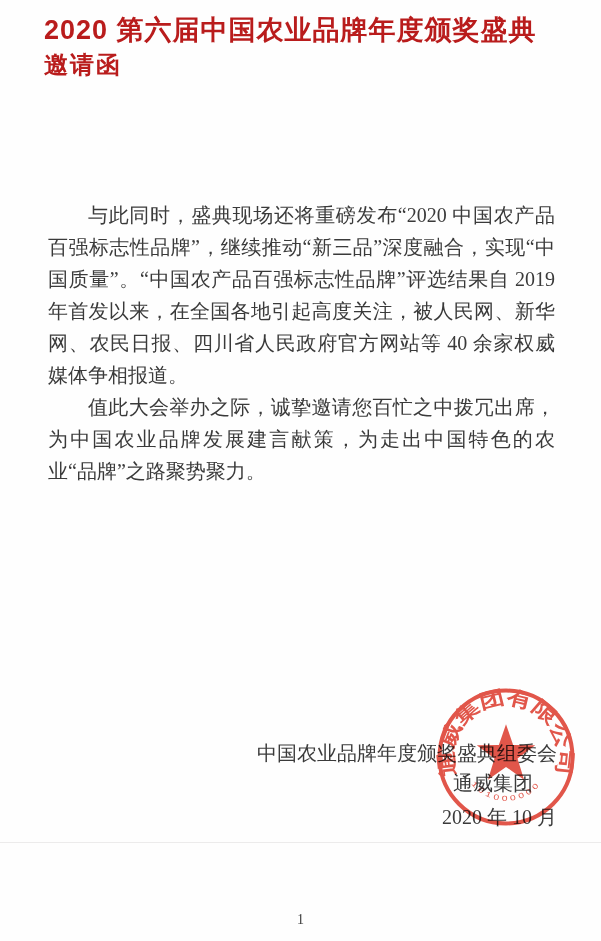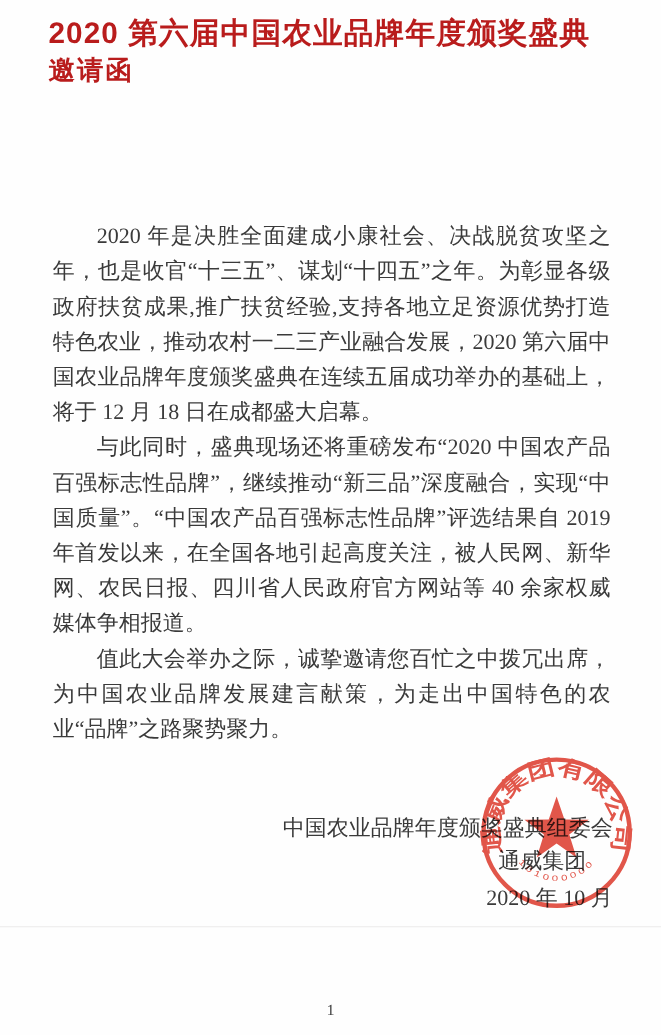--- a/index.html
+++ b/index.html
@@ -70,21 +70,20 @@
 <body>
 
 <div class="page">
 
   <div class="title-block">
     <p class="title-line1">2020 第六届中国农业品牌年度颁奖盛典</p>
     <p class="title-line2">邀请函</p>
   </div>
 
   <div class="body-block">
-    <p>2020 年是决胜全面建成小康社会、决战脱贫攻坚之年，也是收官“十三五”、谋划“十四五”之年。为彰显各级政府扶贫成果,推广扶贫经验,支持各地立足资源优势打造特色农业，推动农村一二三产业融合发展，2020 第六届中国农业品牌年度颁奖盛典在连续五届成功举办的基础上，将于 12 月 18 日在成都盛大启幕。</p>
     <p>与此同时，盛典现场还将重磅发布“2020 中国农产品百强标志性品牌”，继续推动“新三品”深度融合，实现“中国质量”。“中国农产品百强标志性品牌”评选结果自 2019 年首发以来，在全国各地引起高度关注，被人民网、新华网、农民日报、四川省人民政府官方网站等 40 余家权威媒体争相报道。</p>
     <p>值此大会举办之际，诚挚邀请您百忙之中拨冗出席，为中国农业品牌发展建言献策，为走出中国特色的农业“品牌”之路聚势聚力。</p>
   </div>
 
   <div class="signature-block">
     <div class="sig-line1">中国农业品牌年度颁奖盛典组委会</div>
     <div class="sig-line2">通威集团</div>
     <div class="sig-line3">2020 年 10 月</div>
   </div>
 

